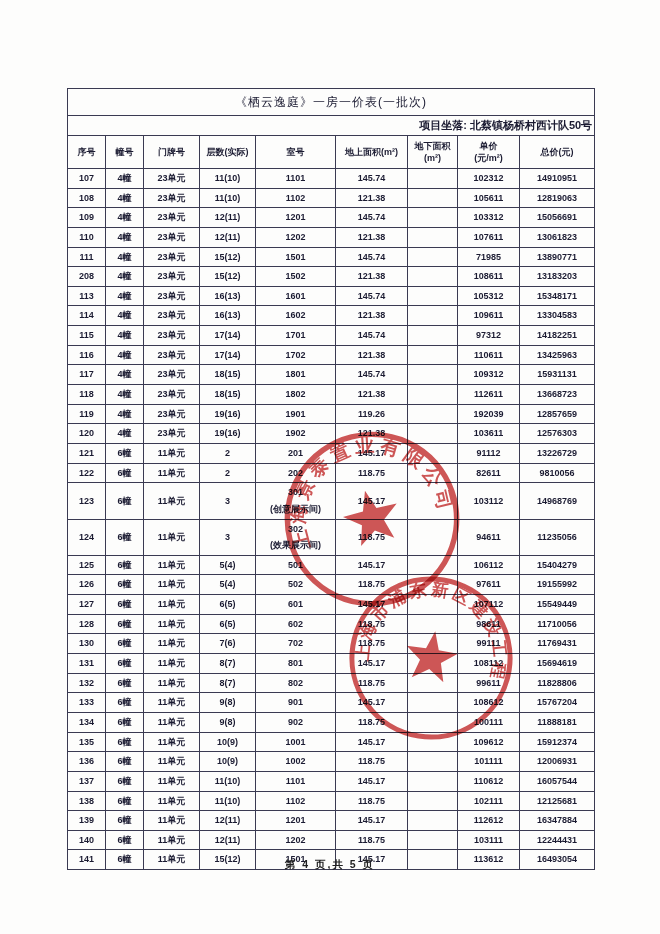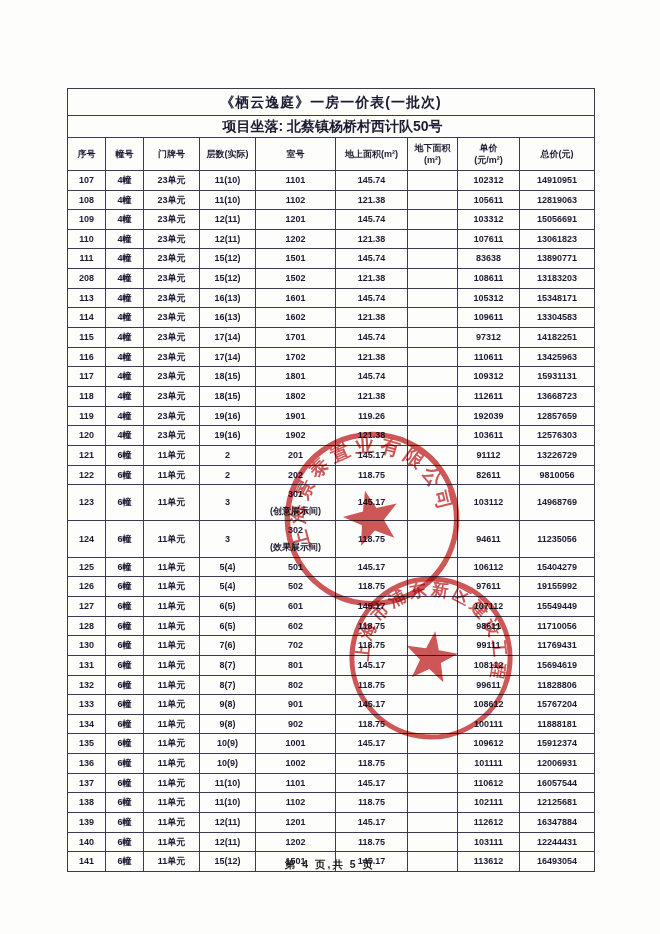--- a/index.html
+++ b/index.html
@@ -11,22 +11,22 @@
   .page{position:absolute;inset:0;background:#fdfdfc}
   table.price{
     position:absolute;left:67px;top:88px;width:527px;
     border-collapse:collapse;table-layout:fixed;
     font-size:9px;font-weight:600;color:#1b1b32;
   }
   .price th,.price td{
     border:1px solid #3a3a52;text-align:center;vertical-align:middle;
     padding:1px 2px;line-height:1.85;overflow:hidden;word-break:break-all;
   }
-  .price .title-cell{font-size:14px;font-weight:700;height:24px;letter-spacing:1px}
-  .price .loc-cell{text-align:center;font-size:14px;height:17px;padding-left:5px}
+  .price .title-cell{font-size:12px;font-weight:400;height:24px;letter-spacing:1px}
+  .price .loc-cell{text-align:right;font-size:11px;height:17px;padding-left:5px}
   .price thead th{height:30px;font-weight:700;line-height:1.35}
   .footer{
     position:absolute;left:0;right:0;top:858px;text-align:center;
     font-size:10.5px;color:#222;letter-spacing:2px;font-weight:600;
   }
   .stamp{
     position:absolute;pointer-events:none;opacity:.82;mix-blend-mode:multiply;
   }
   .stamp-1{left:281px;top:428px;width:182px;height:182px;transform:rotate(-14deg)}
   .stamp-2{left:346px;top:573px;width:170px;height:170px;transform:rotate(9deg)}
@@ -114,21 +114,21 @@
           <td>13061823</td>
         </tr>
         <tr>
           <td>111</td>
           <td>4幢</td>
           <td>23单元</td>
           <td>15(12)</td>
           <td>1501</td>
           <td>145.74</td>
           <td></td>
-          <td>83638</td>
+          <td>71985</td>
           <td>13890771</td>
         </tr>
         <tr>
           <td>208</td>
           <td>4幢</td>
           <td>23单元</td>
           <td>15(12)</td>
           <td>1502</td>
           <td>121.38</td>
           <td></td>

